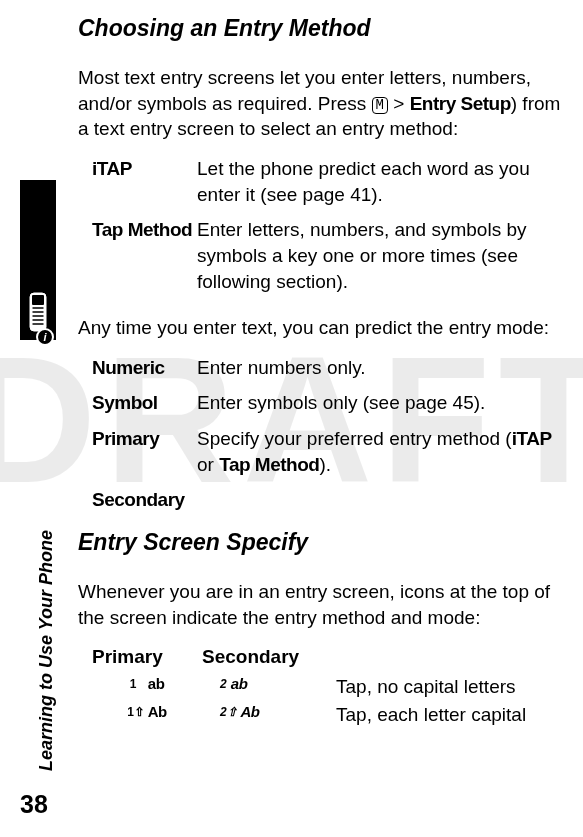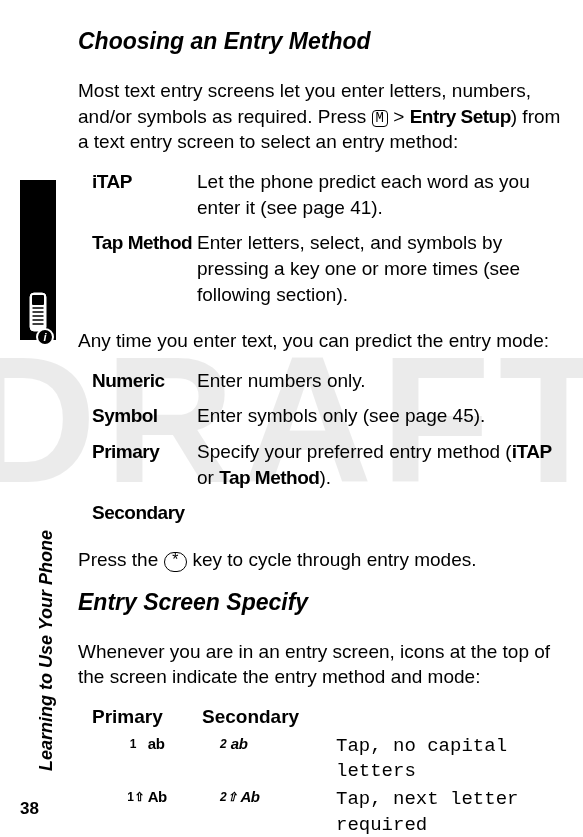--- a/index.html
+++ b/index.html
@@ -66,28 +66,28 @@
       white-space: nowrap;
       position: absolute;
       left: 16px;
       bottom: -12px;
     }
     .page-number {
       position: absolute;
       left: 20px;
       bottom: 18px;
       font-weight: 700;
-      font-size: 17px;
+      font-size: 25px;
     }
     .content {
       position: relative;
       z-index: 1;
       margin-left: 78px;
       margin-right: 22px;
-      padding-top: 26px;
+      padding-top: 13px;
       font-size: 19px;
       line-height: 1.35;
     }
     h2 {
       font-style: italic;
       font-weight: 700;
       font-size: 23px;
       margin-bottom: 10px;
     }
     p { margin-bottom: 14px; margin-top: 21px; }
@@ -118,21 +118,21 @@
     .disp-table {
       margin-left: 14px;
       font-size: 19px;
     }
     .disp-head { display:flex; font-weight: 700; margin-bottom: 4px; }
     .disp-head .c1 { width: 110px; }
     .disp-head .c2 { width: 130px; }
     .disp-row { display:flex; align-items: flex-start; margin-bottom: 2px; }
     .disp-row .c1 { width: 110px; text-align: center; font-weight: 700; letter-spacing:-0.5px; font-size: 15px;}
     .disp-row .c2 { width: 130px; text-align: left; font-weight: 700; letter-spacing:-0.5px; font-size: 15px; padding-left: 18px; font-style: italic;}
-    .disp-row .c3 { flex: 1; padding-left: 4px; font-family: Liberation Mono, monospace; }
+    .disp-row .c3 { flex: 1; padding-left: 4px; }
     .shift-arrow { font-size: 12px; vertical-align: 1px; }
     .lil-num { font-size: 12px; vertical-align: 1px; margin-right:1px;}
   </style>
 </head>
 <body>
 
 <div class="watermark">DRAFT</div>
 
 <div class="leftbar">
   <div class="leftbar-top">
@@ -160,21 +160,21 @@
   <p>
     <span>Most text entry screens let you enter letters, numbers, and/or symbols as required. Press </span><span class="menu-key">M</span><span> &gt; </span><span class="bold-cond">Entry Setup</span><span>) from a text entry screen to select an entry method:</span>
   </p>
   <div class="deflist">
     <div class="row">
       <div class="term">iTAP</div>
       <div class="desc">Let the phone predict each word as you enter it (see page 41).</div>
     </div>
     <div class="row">
       <div class="term">Tap Method</div>
-      <div class="desc">Enter letters, select, and symbols by pressing a key one or more times (see following section).</div>
+      <div class="desc">Enter letters, numbers, and symbols by symbols a key one or more times (see following section).</div>
     </div>
   </div>
 
   <p>Any time you enter text, you can predict the entry mode:</p>
   <div class="deflist">
     <div class="row">
       <div class="term">Numeric</div>
       <div class="desc">Enter numbers only.</div>
     </div>
     <div class="row">
@@ -184,23 +184,20 @@
     <div class="row">
       <div class="term">Primary</div>
       <div class="desc">
         <span>Specify your preferred entry method (</span><span class="bold-cond">iTAP</span><span> or </span><span class="bold-cond">Tap Method</span><span>).</span>
       </div>
     </div>
     <div class="row">
       <div class="term">Secondary</div>
     </div>
   </div>
-  <p>
-    <span>Press the </span><span class="star-key">*</span><span> key to cycle through entry modes.</span>
-  </p>
 
   <h2>Entry Screen Specify</h2>
   <p>Whenever you are in an entry screen, icons at the top of the screen indicate the entry method and mode:</p>
 
   <div class="disp-table">
     <div class="disp-head">
       <div class="c1">Primary</div>
       <div class="c2">Secondary</div>
     </div>
     <div class="disp-row">
@@ -212,17 +209,17 @@
       </div>
       <div class="c3">Tap, no capital letters</div>
     </div>
     <div class="disp-row">
       <div class="c1">
         <span class="lil-num">1</span><span class="shift-arrow">⇧</span>&nbsp;<span>Ab</span>
       </div>
       <div class="c2">
         <span class="lil-num">2</span><span class="shift-arrow">⇧</span>&nbsp;<span>Ab</span>
       </div>
-      <div class="c3">Tap, next letter required</div>
+      <div class="c3">Tap, each letter capital</div>
     </div>
   </div>
 
 </div>
 
 </body></html>

